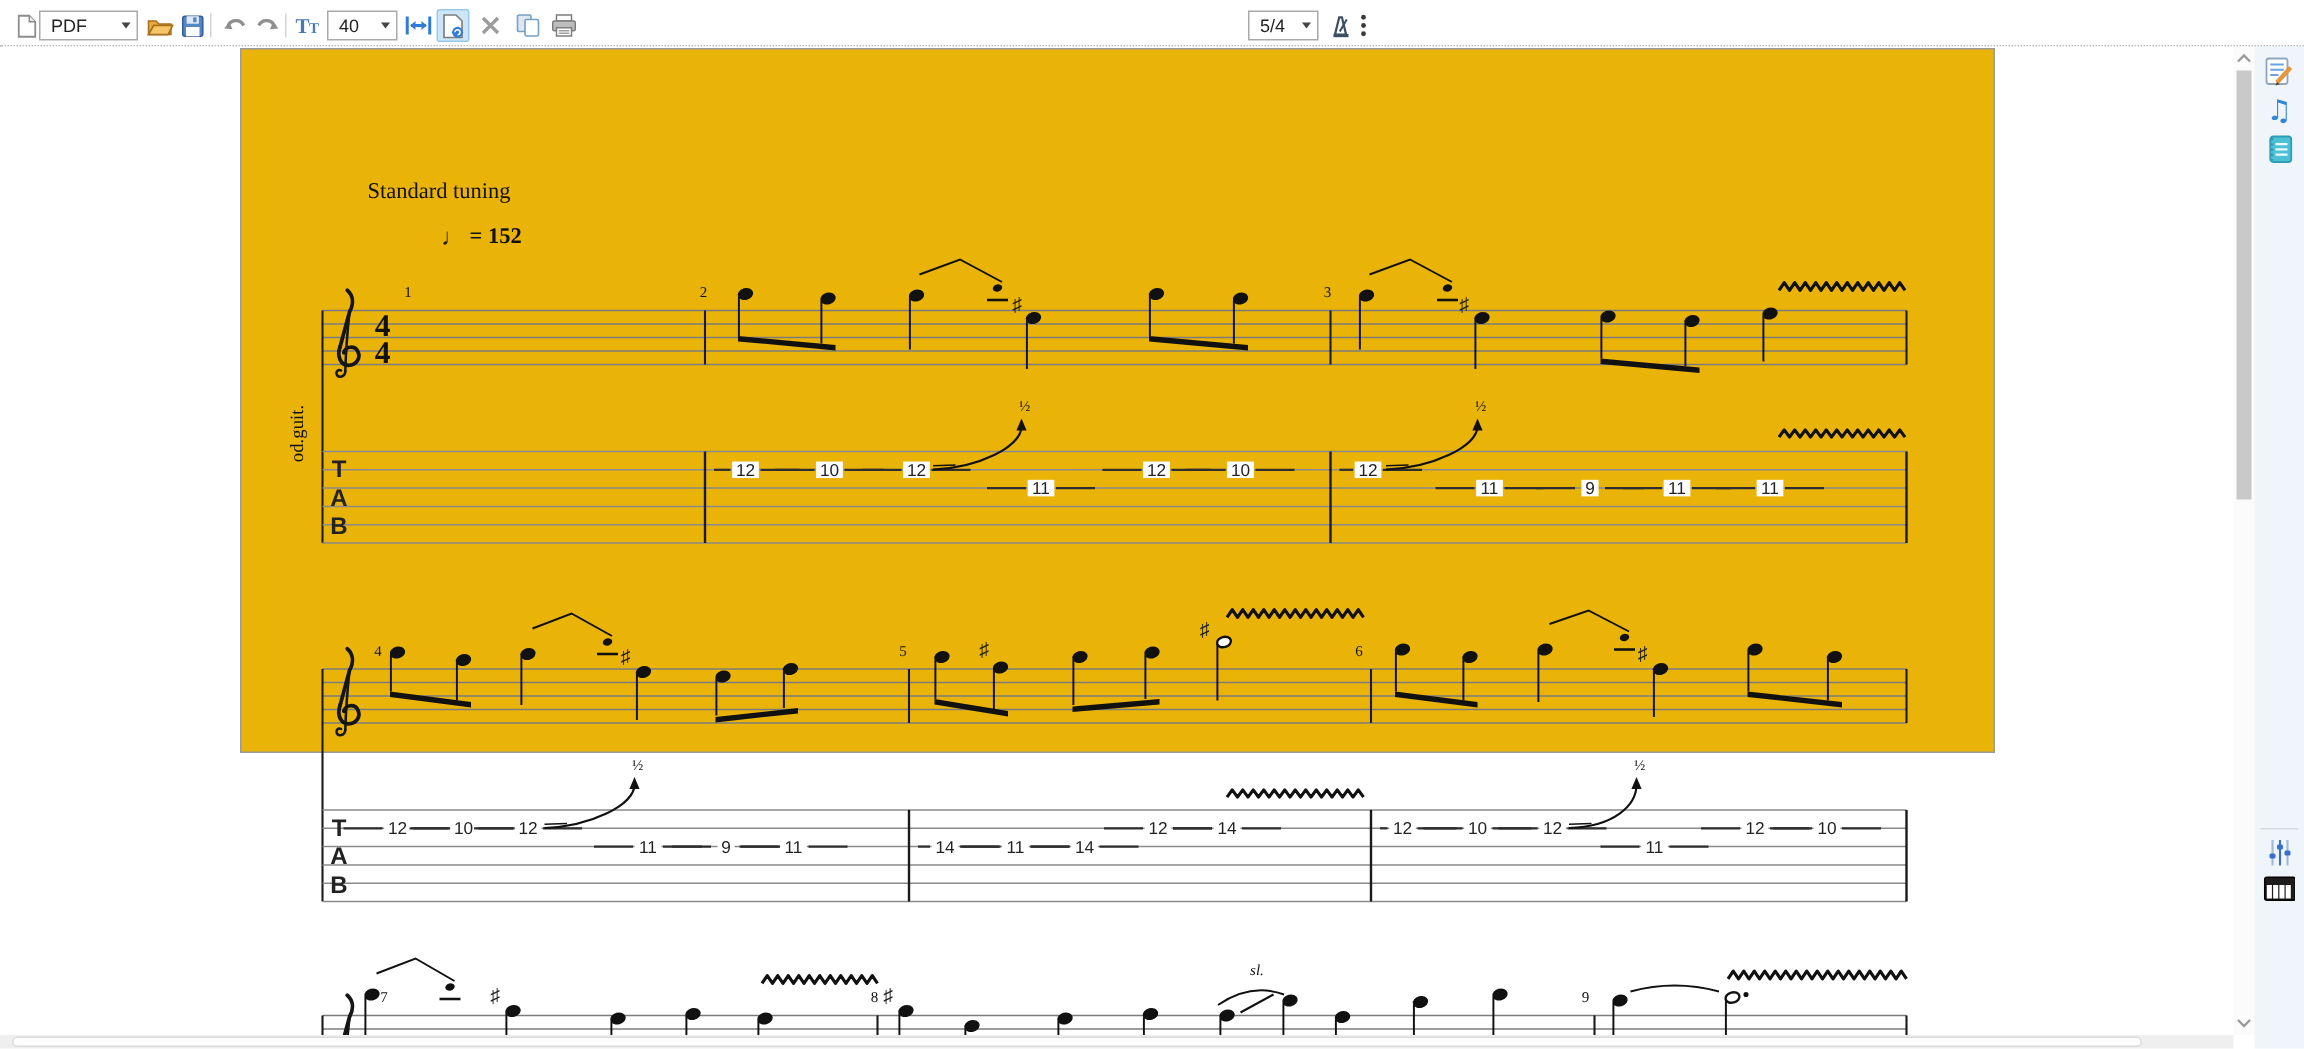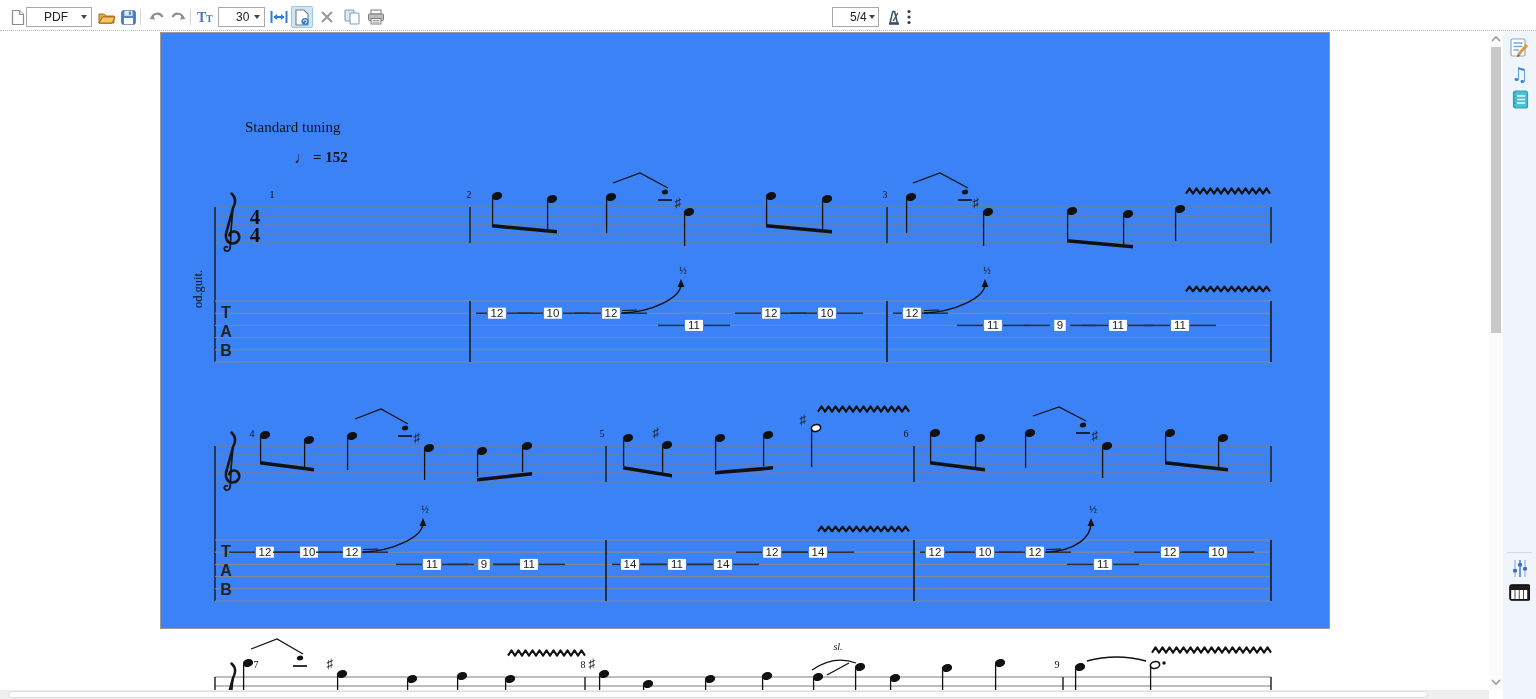--- a/index.html
+++ b/index.html
@@ -7,29 +7,29 @@
   *{box-sizing:border-box;}
   
   .menubar{position:absolute;top:-15px;left:0;height:18px;display:flex;gap:18px;
     padding-left:10px;font-size:12px;color:#333;}
   
   .toolbar{position:absolute;top:4px;left:0;right:0;height:27px;background:#fff;
     border-bottom:1px dotted #b8b8b8;}
   .tb{position:absolute;top:3px;height:20px;display:flex;align-items:center;justify-content:center;}
   .btn{width:20px;border-radius:2px;}
   .combo{border:1px solid #a9a9a9;background:#fff;font-size:12px;color:#222;
-    padding-left:17px;justify-content:flex-start;}
+    padding-left:7px;justify-content:flex-start;}
   .combo .caret{margin-left:auto;width:15px;height:100%;display:flex;align-items:center;justify-content:center;}
   .caret i{width:0;height:0;border-left:3.5px solid transparent;border-right:3.5px solid transparent;
     border-top:4px solid #444;}
   .sep{position:absolute;top:5px;width:1px;height:16px;background:#d4d4d4;}
   .active-tool{background:#cde6f7;border:1px solid #9ac9e8;width:22px;height:22px;top:2px;}
   
   .canvas{position:absolute;top:31px;left:0;width:1489px;bottom:0;background:#fff;}
-  .page{position:absolute;left:160px;top:1px;width:1170px;height:597px;background:#3b82f6;
+  .page{position:absolute;left:160px;top:1px;width:1170px;height:470px;background:#eab308;
     border:1px solid #9a9a9a;}
   svg text{user-select:none;}
   .t-serif{font-family:"Liberation Serif",serif;fill:#111;}
   .t-sans{font-family:"Liberation Sans",sans-serif;fill:#222;}
   
   .hscroll{position:absolute;left:0;bottom:0;width:1489px;height:9px;background:#efefef;}
   .hthumb{position:absolute;left:8px;top:1px;width:1420px;height:7px;background:#fdfdfd;
     border:1px solid #dcdcdc;border-radius:4px;}
   .vscroll{position:absolute;right:33px;top:31px;bottom:9px;width:14px;background:#fbfbfb;}
   .vthumb{position:absolute;left:2px;top:16px;width:10px;height:286px;background:#c9c9c9;}
@@ -91,21 +91,21 @@
     </svg>
   </div>
   <div class="sep" style="left:190px"></div>
   <div class="tb btn" style="left:196px">
     <svg width="20" height="15">
       <text x="1" y="12" font-family="Liberation Serif,serif" font-size="14" font-weight="bold" fill="#4a7ab5">T</text>
       <text x="10" y="12" font-family="Liberation Serif,serif" font-size="10" font-weight="bold" fill="#4a7ab5">T</text>
     </svg>
   </div>
   <div class="tb combo" style="left:218px;width:47px">
-    <span>30</span>
+    <span>40</span>
     <span class="caret">
         <i></i>
       </span>
   </div>
   <div class="tb btn" style="left:269px">
     <svg width="18" height="14">
       <line x1="1.5" y1="1" x2="1.5" y2="13" stroke="#2f7cd6" stroke-width="2"></line>
       <line x1="16.5" y1="1" x2="16.5" y2="13" stroke="#2f7cd6" stroke-width="2"></line>
       <line x1="4" y1="7" x2="14" y2="7" stroke="#2f7cd6" stroke-width="2"></line>
       <path d="M7 4 L3.5 7 L7 10 Z" fill="#2f7cd6"></path>

